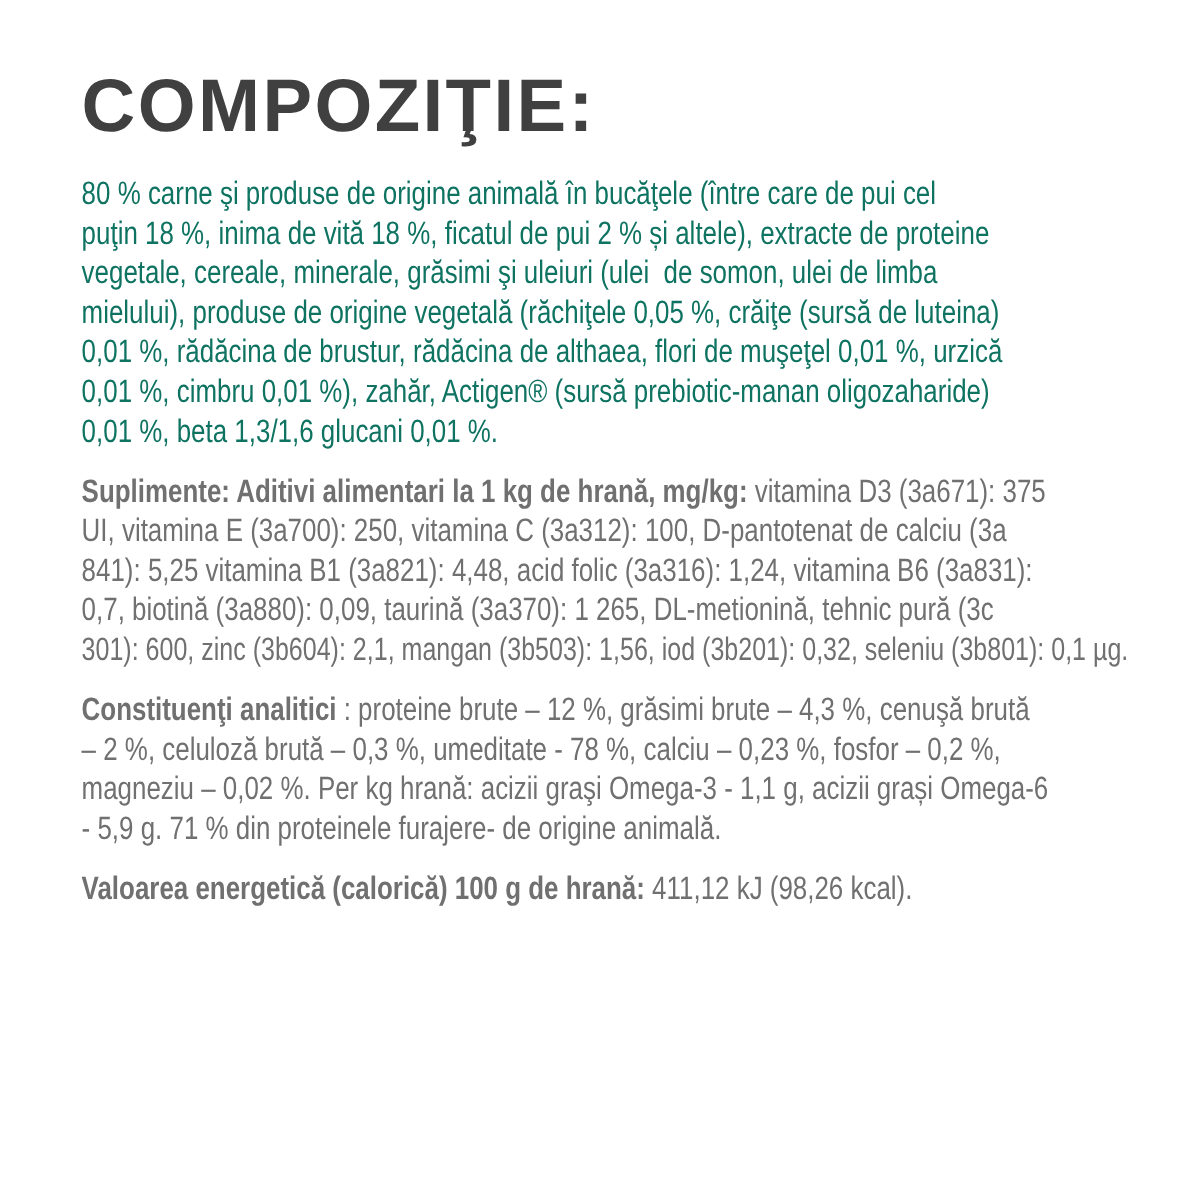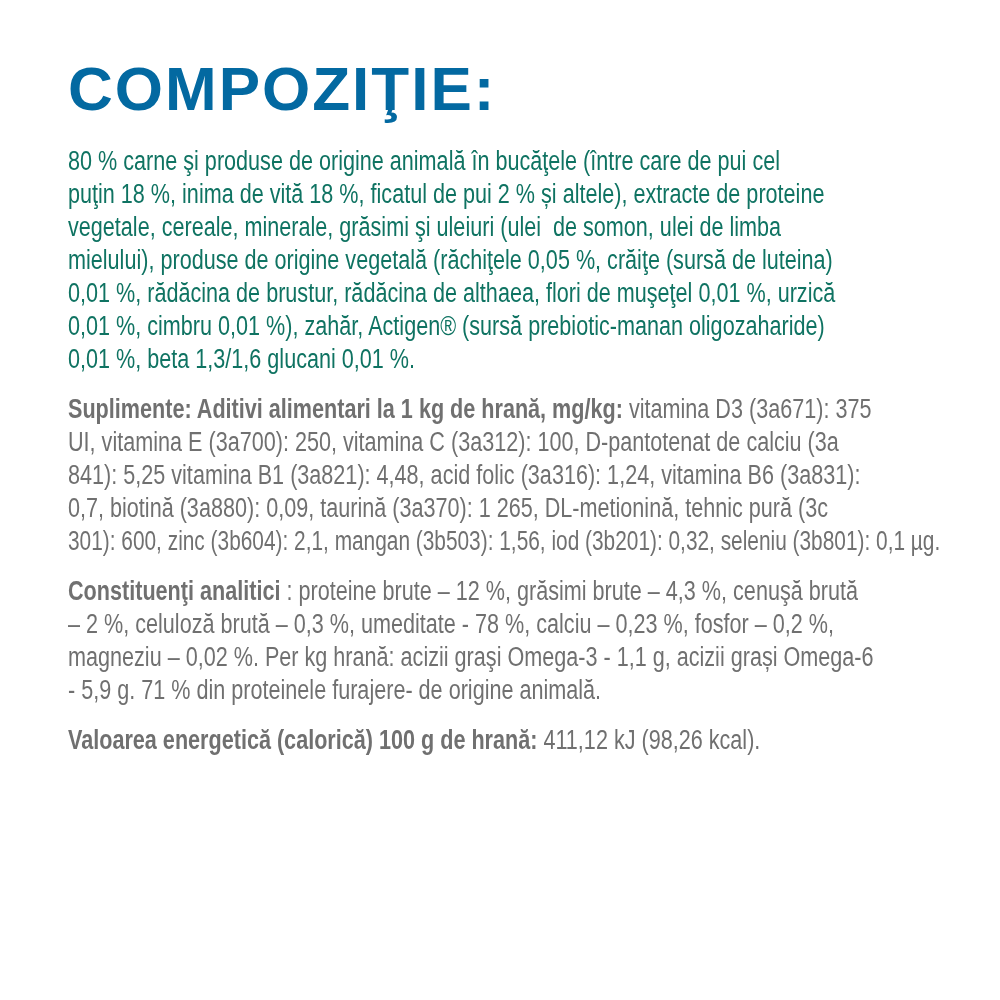--- a/index.html
+++ b/index.html
@@ -10,21 +10,21 @@
     box-sizing: border-box;
     padding: 58px 60px 0 68px;
     font-family: "Liberation Sans", sans-serif;
     overflow: hidden;
   }
   .page-title {
     font-size: 62px;
     font-weight: bold;
     letter-spacing: 2px;
     line-height: 62px;
-    color: #0369a1;
+    color: #404040;
     margin: 0 0 25px 0;
   }
   .para { margin: 0; }
   .para + .para { margin-top: 17px; }
   .line {
     white-space: pre;          
     width: max-content;
     font-size: 27px;
     line-height: 33px;
     transform-origin: 0 50%;   

